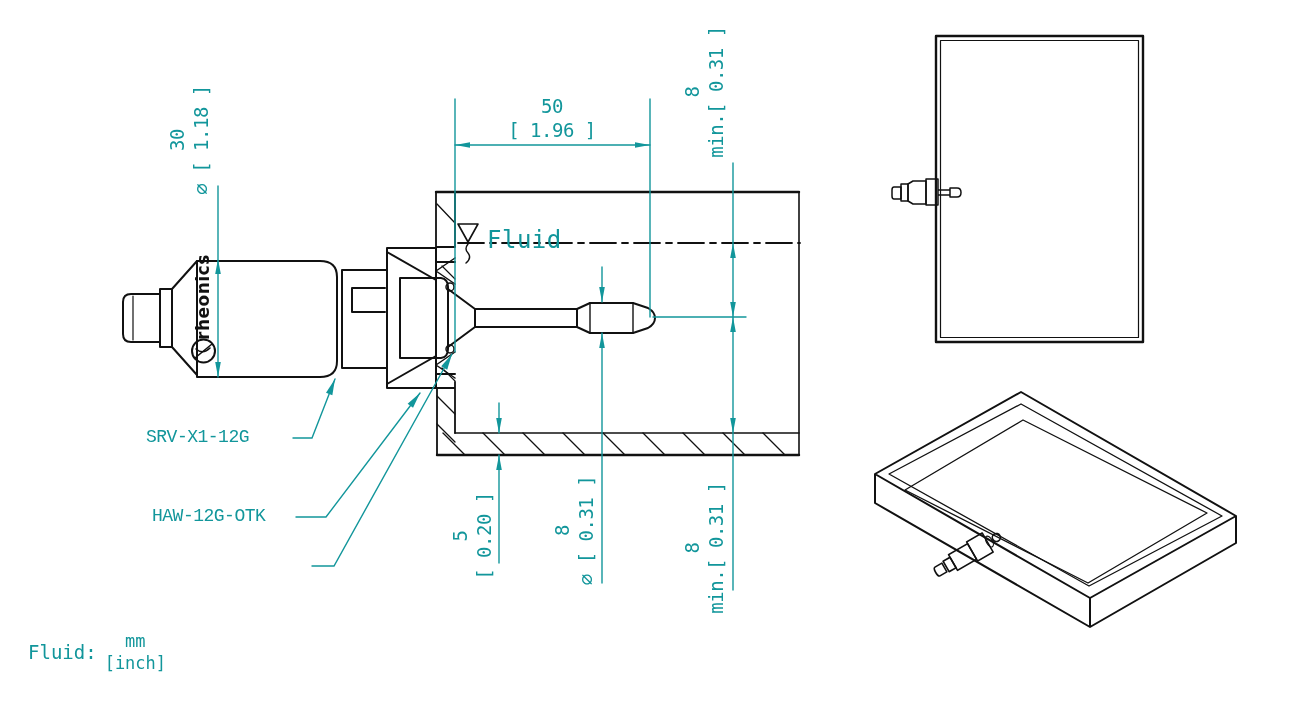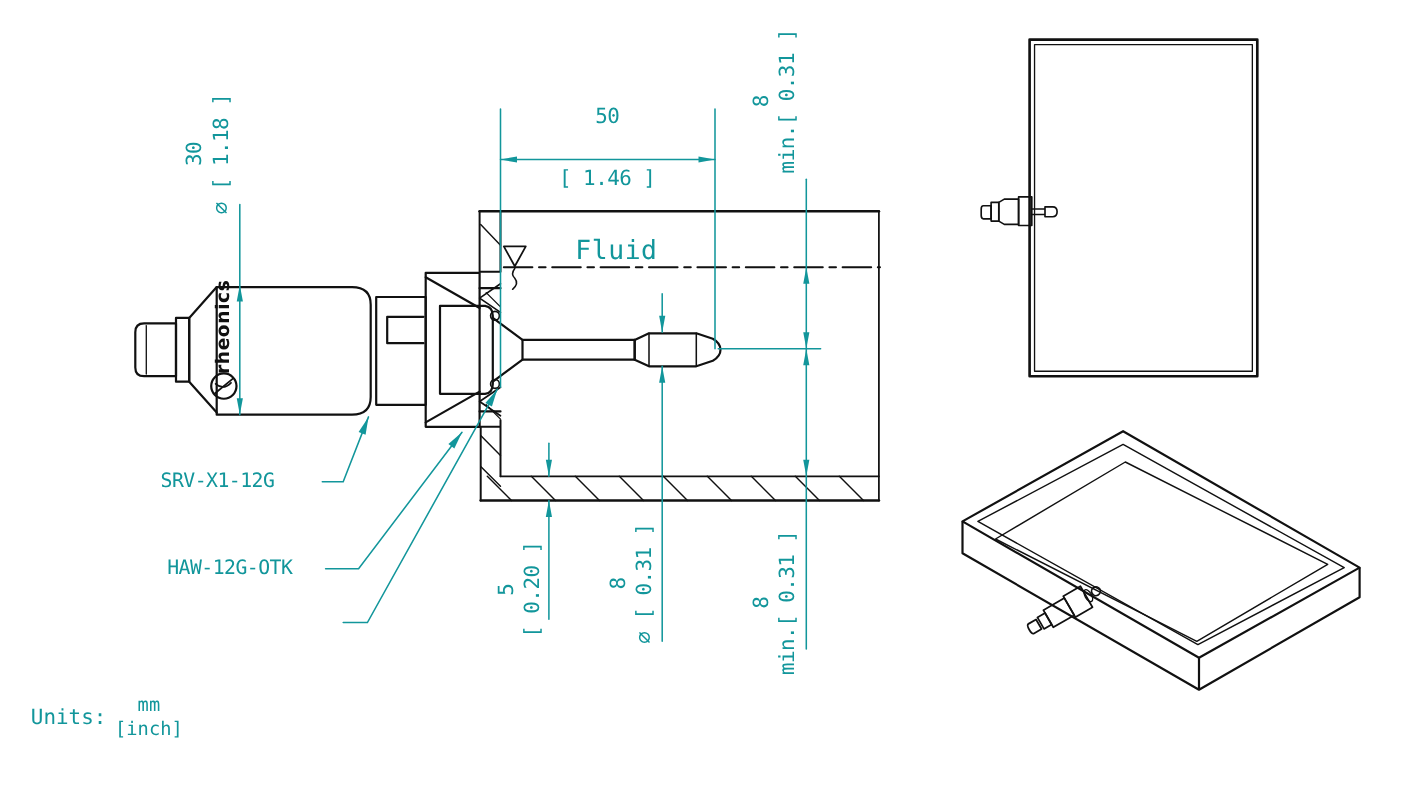--- a/index.html
+++ b/index.html
@@ -4,21 +4,21 @@
 <style>
   :root{ --teal:#12969b; --ink:#111111; }
   html,body{margin:0;padding:0;background:#ffffff;}
   #stage{position:relative;width:1298px;height:722px;background:#ffffff;overflow:hidden;
          font-family:"DejaVu Sans Mono", monospace;}
   #stage svg{position:absolute;left:0;top:0;}
   .t{position:absolute;color:var(--teal);white-space:nowrap;line-height:1.2;}
   .dim2{display:flex;flex-direction:column;align-items:center;font-size:19px;letter-spacing:-0.5px;}
   .dim2 span{line-height:24px;}
   .rot{transform:rotate(-90deg);transform-origin:0 0;}
-  .lead{font-size:18px;letter-spacing:-0.5px;}
+  .lead{font-size:18px;letter-spacing:-0.5px;font-family:Liberation Mono, monospace;}
   .fluid{font-size:24px;letter-spacing:0.5px;}
   .brand{position:absolute;color:var(--ink);font-weight:bold;font-size:17px;letter-spacing:0.5px;
          transform:rotate(-90deg);transform-origin:0 0;width:84px;text-align:center;
          font-family:"DejaVu Sans", sans-serif;}
   .units{position:absolute;display:flex;align-items:center;gap:8px;color:var(--teal);font-size:19px;}
   .units .stack{display:flex;flex-direction:column;align-items:center;font-size:17px;line-height:22px;}
 </style>
 </head>
 <body>
 
@@ -166,23 +166,23 @@
       <path d="M-63,-5 H-55 V5 H-63 Q-65,5 -65,0 Q-65,-5 -63,-5 Z"></path>
     </g>
   </g>
 </svg>
 
 <div class="t dim2 rot" style="left:165px;top:190px;width:100px;">
   <span>30</span>
   <span>⌀ [ 1.18 ]</span>
 </div>
 
-<div class="t dim2" style="left:492px;top:94px;width:120px;gap:32px;">
+<div class="t dim2" style="left:492px;top:94px;width:120px;">
   <span>50</span>
-  <span>[ 1.46 ]</span>
+  <span>[ 1.96 ]</span>
 </div>
 
 <div class="t dim2 rot" style="left:680px;top:163px;width:142px;">
   <span>8</span>
   <span>min.[ 0.31 ]</span>
 </div>
 
 <div class="t dim2 rot" style="left:448px;top:586px;width:100px;">
   <span>5</span>
   <span>[ 0.20 ]</span>
@@ -191,28 +191,28 @@
 <div class="t dim2 rot" style="left:550px;top:588px;width:115px;">
   <span>8</span>
   <span>⌀ [ 0.31 ]</span>
 </div>
 
 <div class="t dim2 rot" style="left:680px;top:613px;width:130px;">
   <span>8</span>
   <span>min.[ 0.31 ]</span>
 </div>
 
-<div class="t fluid" style="left:487px;top:213px;margin-left:36px;">Fluid</div>
+<div class="t fluid" style="left:487px;top:226px;">Fluid</div>
 
 <div class="t lead" style="left:146px;top:427px;">SRV-X1-12G</div>
 <div class="t lead" style="left:152px;top:506px;">HAW-12G-OTK</div>
 
 <div class="brand" style="left:193px;top:340px;">rheonics</div>
 
 <div class="units" style="left:28px;top:630px;">
-  <span>Units:</span>
+  <span>Fluid:</span>
   <span class="stack">
     <span>mm</span>
     <span>[inch]</span>
   </span>
 </div>
 
 </div>
 
 </body></html>

